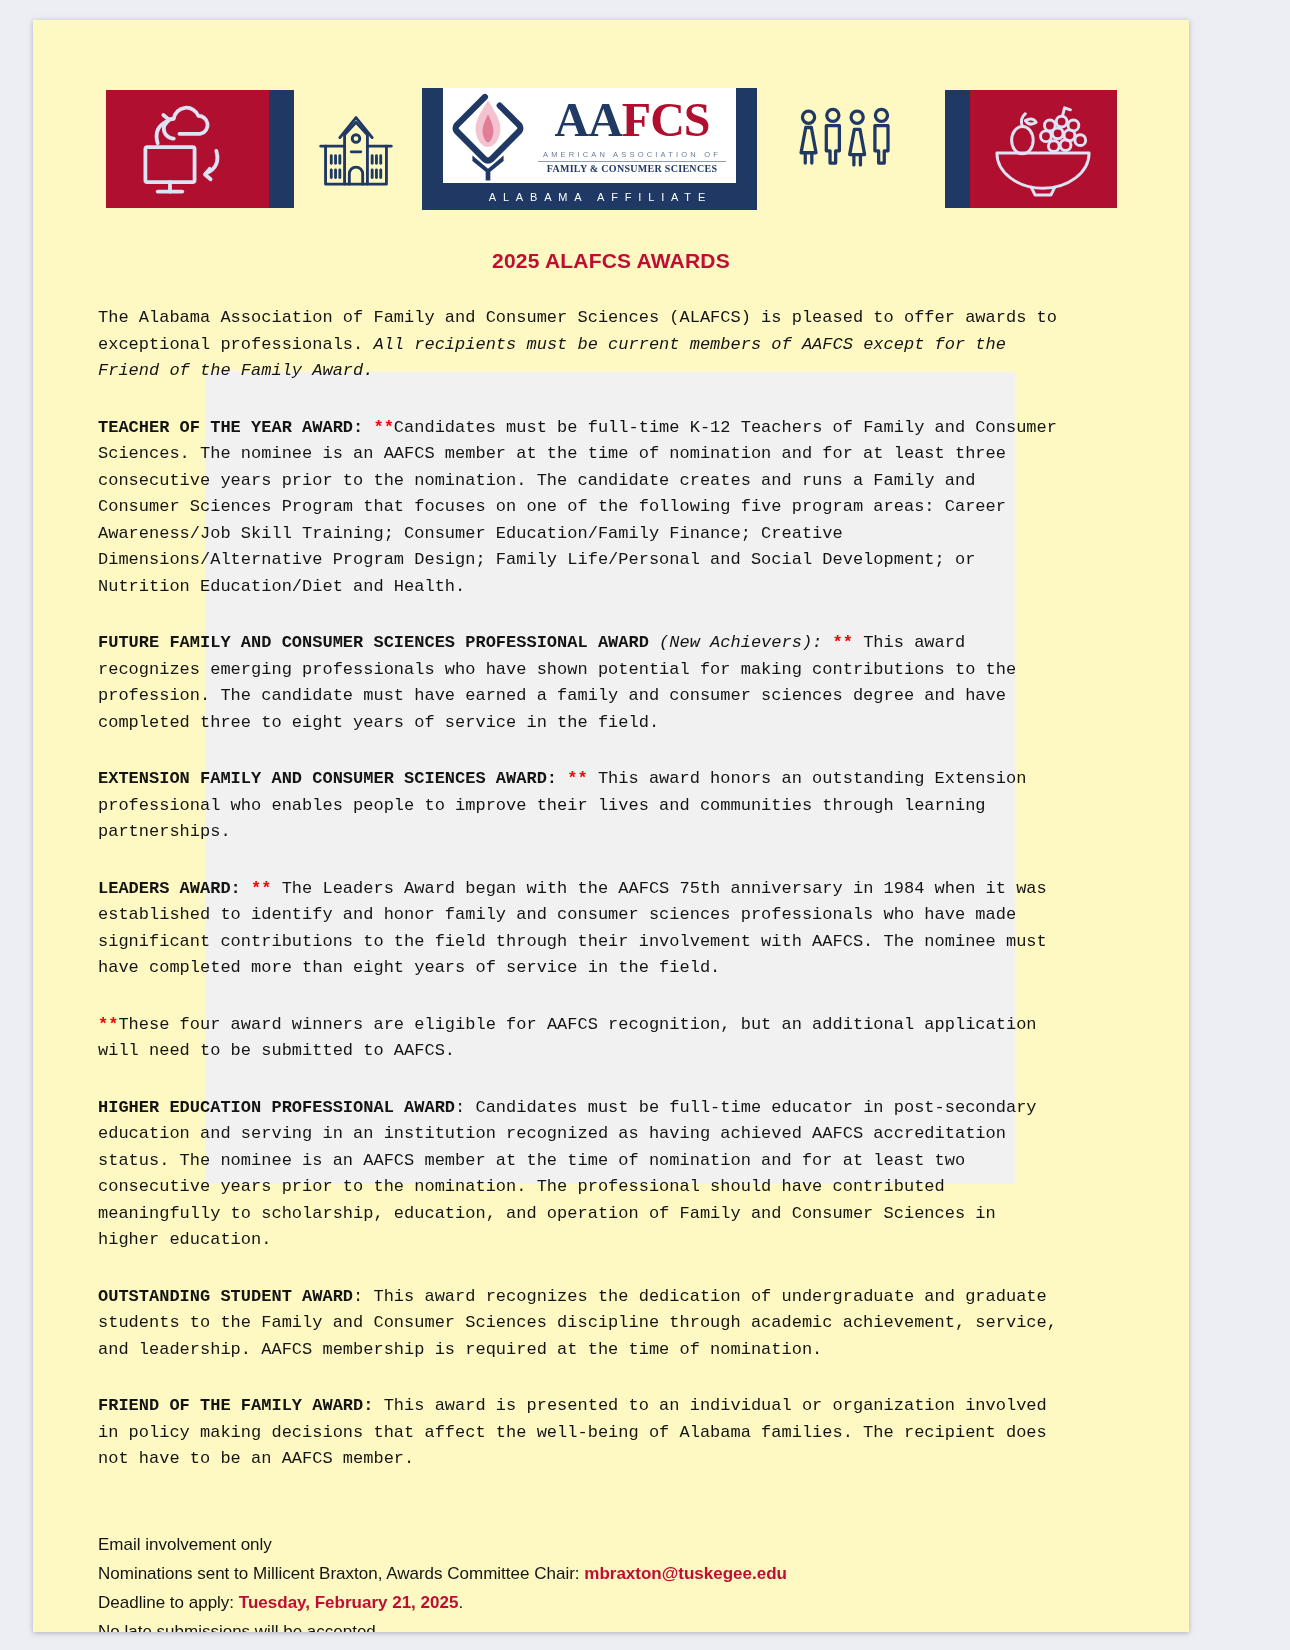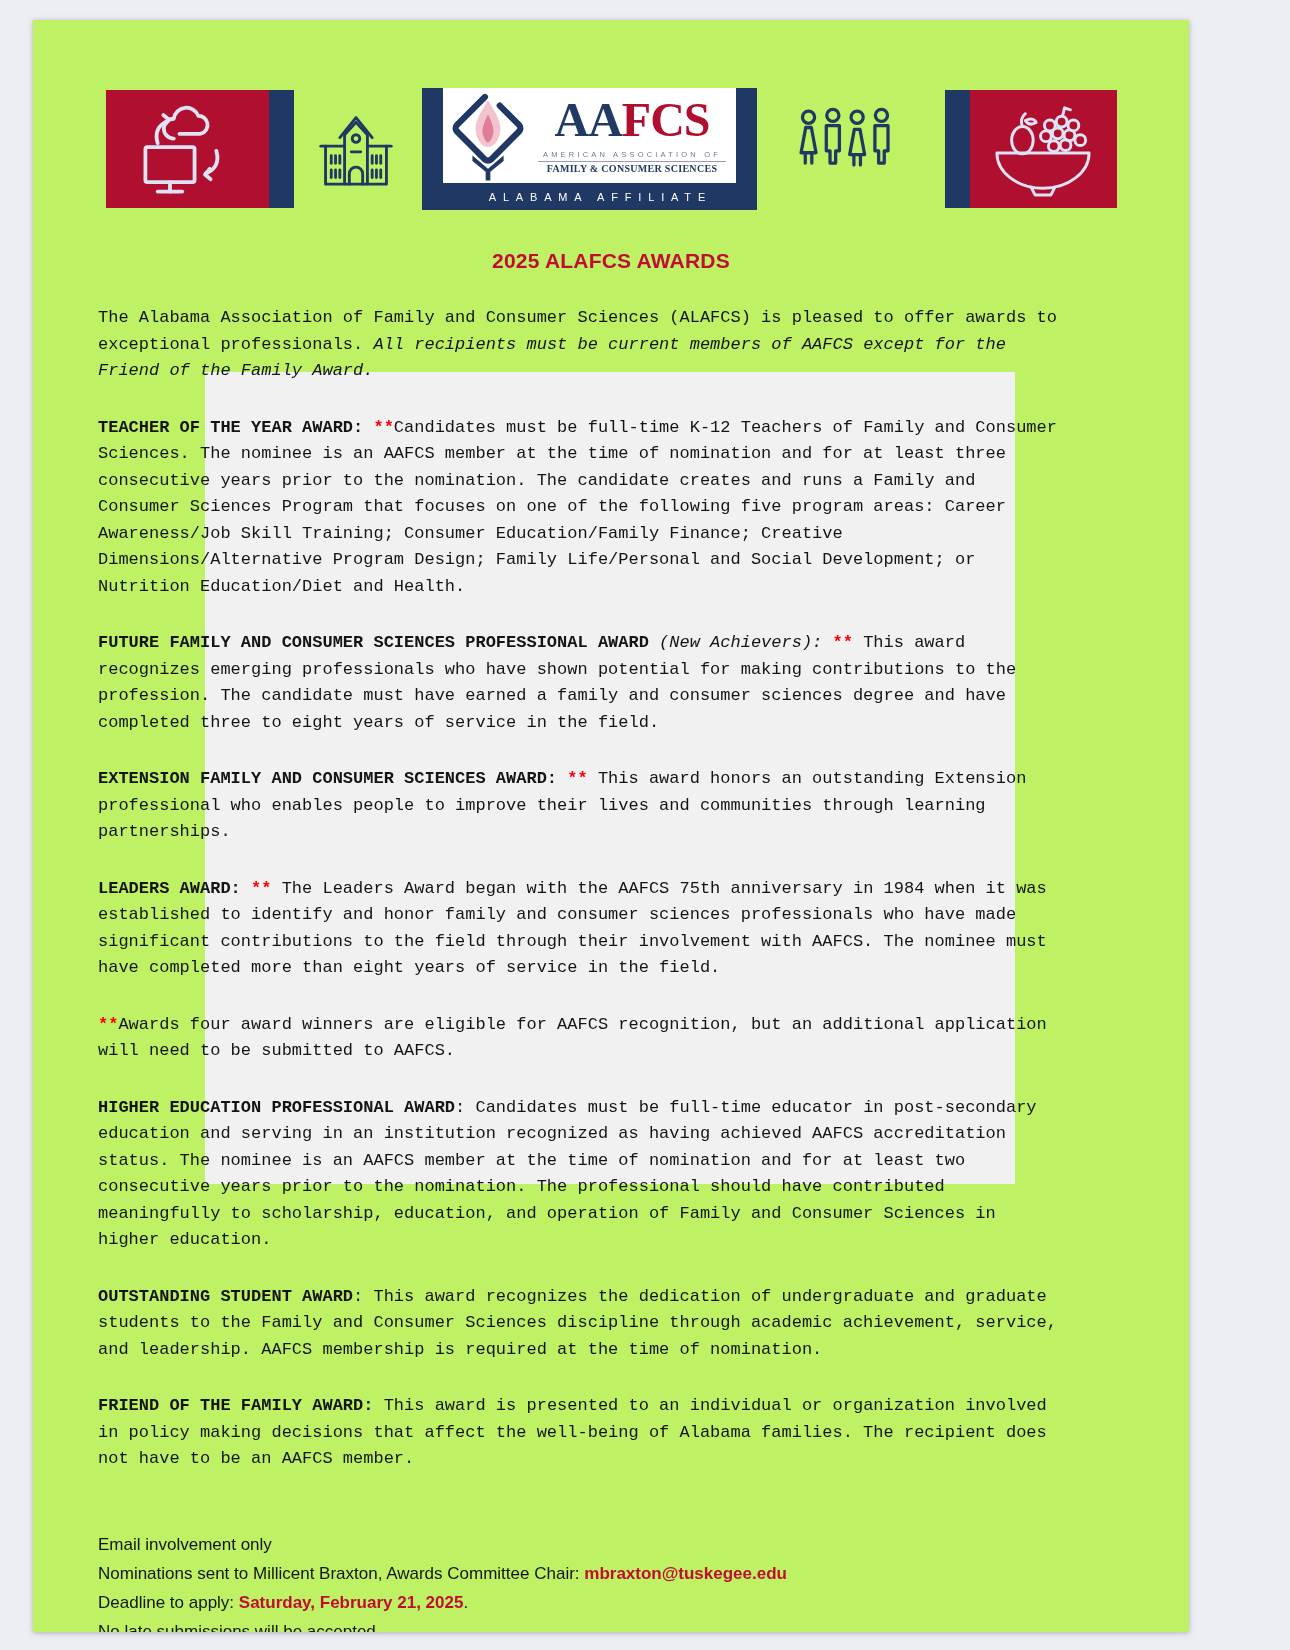--- a/index.html
+++ b/index.html
@@ -5,21 +5,21 @@
   html,body{margin:0;padding:0;}
   body{
     width:1290px;height:1650px;
     background:#edeef3;
     font-family:"Liberation Sans", sans-serif;
     position:relative;
   }
   .page{
     position:absolute;left:33px;top:20px;
     width:1156px;height:1612px;
-    background:#bef264;
+    background:#fef9c3;
     box-shadow:0 1px 5px rgba(110,115,135,.5);
     overflow:hidden;
   }
   .gray-artifact{
     position:absolute;left:172px;top:352px;width:810px;height:812px;
     background:#f1f1f2;z-index:0;
   }
   
   .header{
     position:relative;z-index:1;
@@ -189,29 +189,29 @@
     <p class="intro"><span>The Alabama Association of Family and Consumer Sciences (ALAFCS) is pleased to offer awards to exceptional professionals. </span><i>All recipients must be current members of AAFCS except for the Friend of the Family Award.</i></p>
 
     <p><b>TEACHER OF THE YEAR AWARD: </b><span class="stars">**</span><span>Candidates must be full-time K-12 Teachers of Family and Consumer Sciences. The nominee is an AAFCS member at the time of nomination and for at least three consecutive years prior to the nomination. The candidate creates and runs a Family and Consumer Sciences Program that focuses on one of the following five program areas: Career Awareness/Job Skill Training; Consumer Education/Family Finance; Creative Dimensions/Alternative Program Design; Family Life/Personal and Social Development; or Nutrition Education/Diet and Health.</span></p>
 
     <p><b>FUTURE FAMILY AND CONSUMER SCIENCES PROFESSIONAL AWARD</b><i> (New Achievers): </i><span class="stars">**</span><span> This award recognizes emerging professionals who have shown potential for making contributions to the profession. The candidate must have earned a family and consumer sciences degree and have completed three to eight years of service in the field.</span></p>
 
     <p><b>EXTENSION FAMILY AND CONSUMER SCIENCES AWARD: </b><span class="stars">**</span><span> This award honors an outstanding Extension professional who enables people to improve their lives and communities through learning partnerships.</span></p>
 
     <p><b>LEADERS AWARD: </b><span class="stars">**</span><span> The Leaders Award began with the AAFCS 75th anniversary in 1984 when it was established to identify and honor family and consumer sciences professionals who have made significant contributions to the field through their involvement with AAFCS. The nominee must have completed more than eight years of service in the field.</span></p>
 
-    <p><span class="stars">**</span><span>Awards four award winners are eligible for AAFCS recognition, but an additional application will need to be submitted to AAFCS.</span></p>
+    <p><span class="stars">**</span><span>These four award winners are eligible for AAFCS recognition, but an additional application will need to be submitted to AAFCS.</span></p>
 
     <p><b>HIGHER EDUCATION PROFESSIONAL AWARD</b><span>: Candidates must be full-time educator in post-secondary education and serving in an institution recognized as having achieved AAFCS accreditation status. The nominee is an AAFCS member at the time of nomination and for at least two consecutive years prior to the nomination. The professional should have contributed meaningfully to scholarship, education, and operation of Family and Consumer Sciences in higher education.</span></p>
 
     <p><b>OUTSTANDING STUDENT AWARD</b><span>: This award recognizes the dedication of undergraduate and graduate students to the Family and Consumer Sciences discipline through academic achievement, service, and leadership. AAFCS membership is required at the time of nomination.</span></p>
 
     <p><b>FRIEND OF THE FAMILY AWARD:</b><span> This award is presented to an individual or organization involved in policy making decisions that affect the well-being of Alabama families. The recipient does not have to be an AAFCS member.</span></p>
 
     <div class="footer">
       <div>Email involvement only</div>
       <div><span>Nominations sent to Millicent Braxton, Awards Committee Chair: </span><span class="red-bold">mbraxton@tuskegee.edu</span></div>
-      <div><span>Deadline to apply: </span><span class="red-bold">Saturday, February 21, 2025</span><span>.</span></div>
+      <div><span>Deadline to apply: </span><span class="red-bold">Tuesday, February 21, 2025</span><span>.</span></div>
       <div>No late submissions will be accepted.</div>
     </div>
 
   </div>
 </div>
 
 </body></html>

